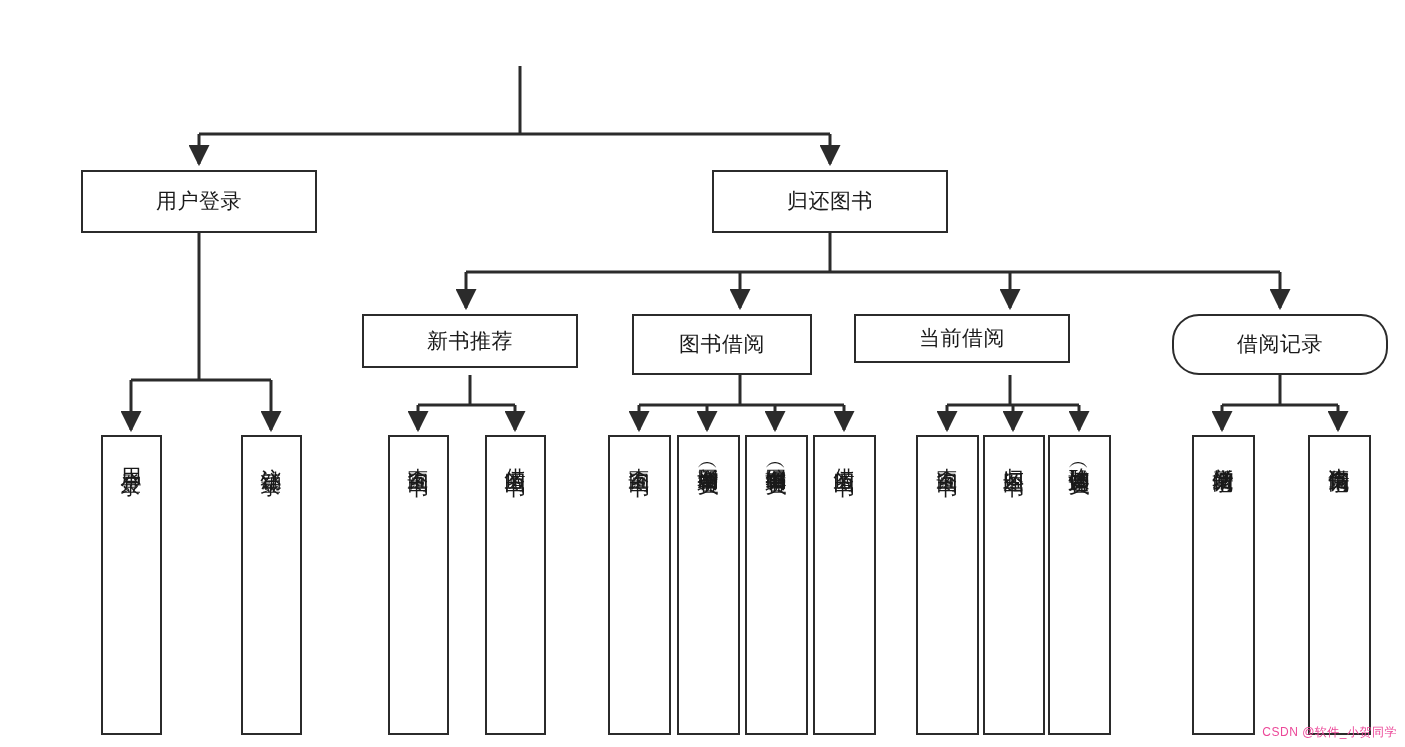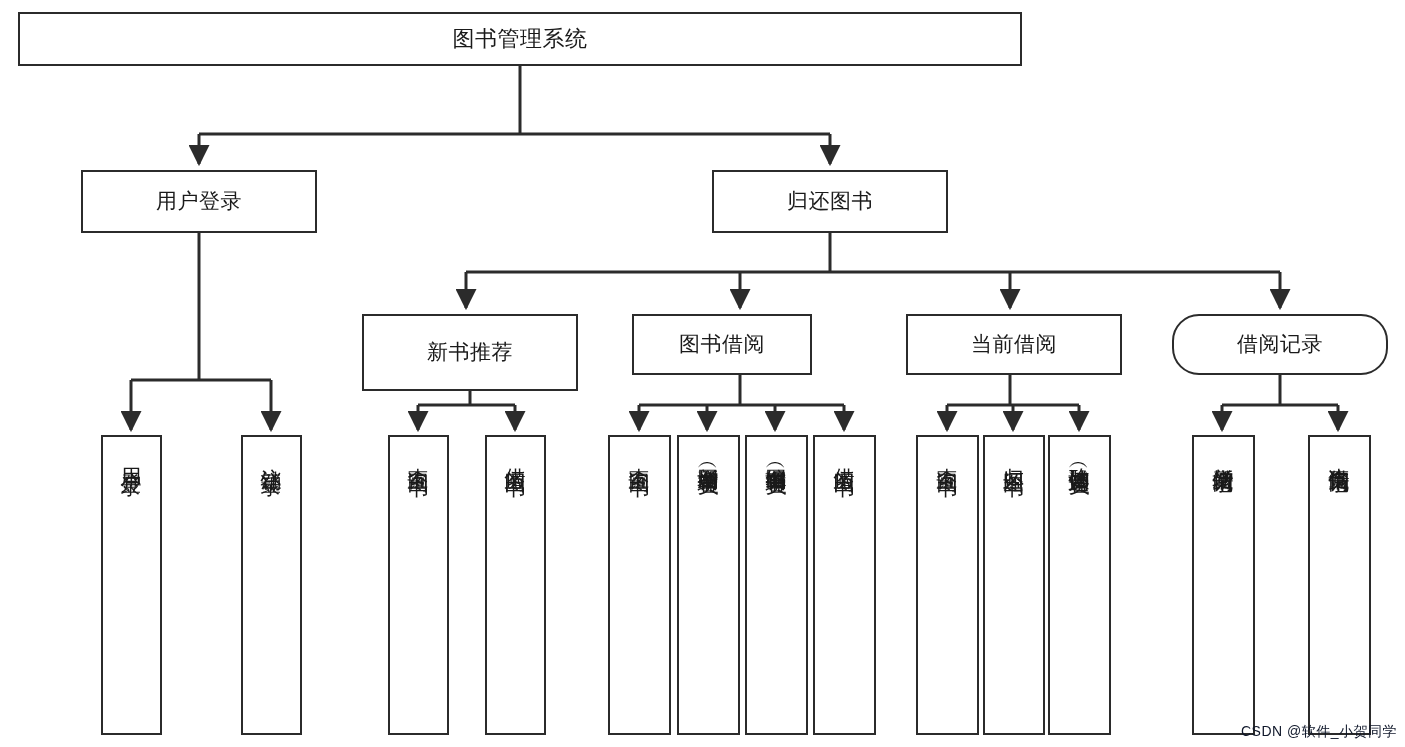--- a/index.html
+++ b/index.html
@@ -65,22 +65,22 @@
     letter-spacing: 3px;
     white-space: nowrap;
   }
   .node.vert.tall-text .node-label {
     letter-spacing: 1px;
   }
   #watermark {
     position: absolute;
     right: 8px;
     bottom: 6px;
-    font-size: 14px;
-    color: #0f172a;
+    font-size: 12px;
+    color: #ec4899;
     letter-spacing: 0.5px;
     white-space: nowrap;
     user-select: none;
   }
 </style>
 </head>
 <body>
 
 <div id="diagram">
 
@@ -127,38 +127,35 @@
       <path d="M 1013 405 L 1013 430" marker-end="url(#arrow)"></path>
       <path d="M 1079 405 L 1079 430" marker-end="url(#arrow)"></path>
 
       <path d="M 1280 375 L 1280 405"></path>
       <path d="M 1222 405 L 1338 405"></path>
       <path d="M 1222 405 L 1222 430" marker-end="url(#arrow)"></path>
       <path d="M 1338 405 L 1338 430" marker-end="url(#arrow)"></path>
     </g>
   </svg>
 
-  <div class="node horiz root" style="left:18px; top:12px; width:1004px; height:54px;">
-    <span class="node-label">图书管理系统</span>
-  </div>
 
   <div class="node horiz" style="left:81px; top:170px; width:236px; height:63px;">
     <span class="node-label">用户登录</span>
   </div>
   <div class="node horiz" style="left:712px; top:170px; width:236px; height:63px;">
     <span class="node-label">归还图书</span>
   </div>
 
-  <div class="node horiz" style="left:362px; top:314px; width:216px; height:77px;">
+  <div class="node horiz" style="left:362px; top:314px; width:216px; height:54px;">
     <span class="node-label">新书推荐</span>
   </div>
   <div class="node horiz" style="left:632px; top:314px; width:180px; height:61px;">
     <span class="node-label">图书借阅</span>
   </div>
-  <div class="node horiz" style="left:906px; top:314px; width:216px; height:61px;">
+  <div class="node horiz" style="left:854px; top:314px; width:216px; height:49px;">
     <span class="node-label">当前借阅</span>
   </div>
   <div class="node horiz" style="left:1172px; top:314px; width:216px; height:61px;border-radius:27px;">
     <span class="node-label">借阅记录</span>
   </div>
 
   <div class="node vert" style="left:101px; top:435px; width:61px; height:300px;">
     <span class="node-label">用户登录</span>
   </div>
   <div class="node vert" style="left:241px; top:435px; width:61px; height:300px;">

